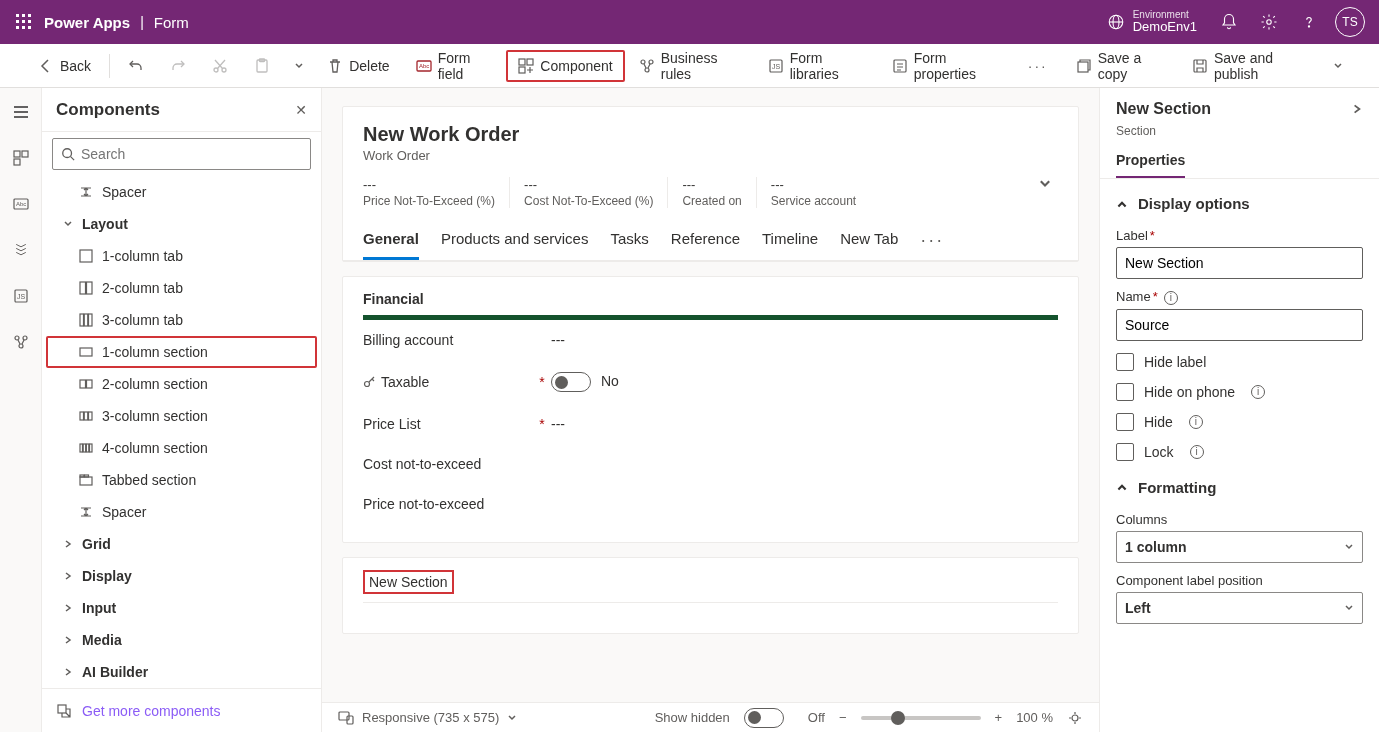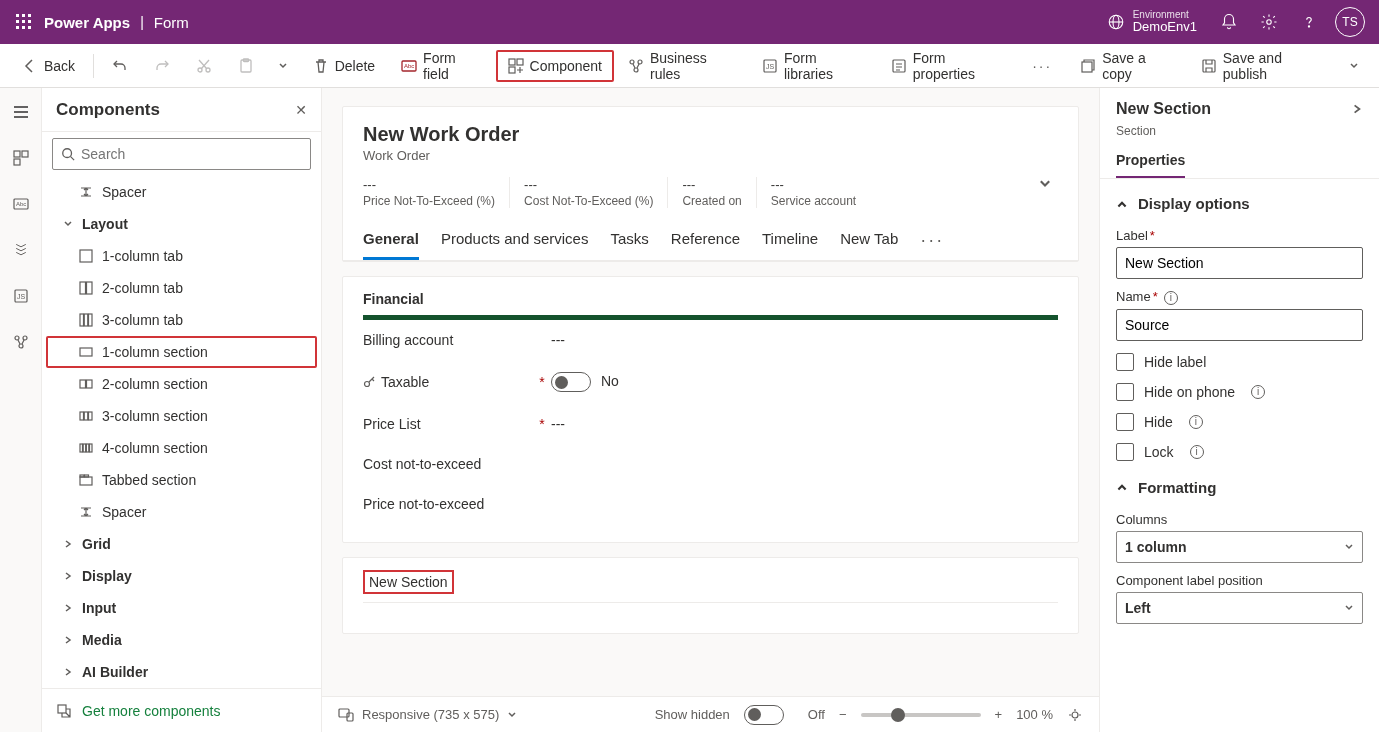--- a/index.html
+++ b/index.html
@@ -13,21 +13,21 @@
   .topbar .page { font-size: 15px; }
   .topbar .spacer { flex: 1; }
   .topbar .env { display: flex; align-items: center; gap: 8px; margin-right: 12px; cursor: pointer; }
   .topbar .env-text { display: flex; flex-direction: column; line-height: 1.1; }
   .topbar .env-text .lbl { font-size: 10px; opacity: .85; }
   .topbar .env-text .val { font-size: 13px; }
   .topbar .icon-btn { width: 40px; height: 44px; display: flex; align-items: center; justify-content: center; cursor: pointer; }
   .topbar .avatar { width: 30px; height: 30px; border: 1px solid white; border-radius: 50%; display: flex; align-items: center; justify-content: center; font-size: 12px; margin: 0 6px; }
 
   
-  .ribbon { height: 44px; background: #ffffff; border-bottom: 1px solid #e1dfdd; display: flex; align-items: center; padding: 0 10px; gap: 2px; }
+  .ribbon { height: 44px; background: #ffffff; border-bottom: 1px solid #e1dfdd; display: flex; align-items: center; padding: 0 26px; gap: 2px; }
   .ribbon .rbtn { display: flex; align-items: center; gap: 6px; padding: 6px 10px; cursor: pointer; color: #323130; border: 2px solid transparent; border-radius: 2px; }
   .ribbon .rbtn.highlight { border: 2px solid #d13438; }
   .ribbon .divider { width: 1px; height: 24px; background: #e1dfdd; margin: 0 4px; }
   .ribbon .ricon { display: inline-flex; width: 16px; height: 16px; align-items: center; justify-content: center; color: #605e5c; }
   .ribbon .rflex { flex: 1; }
   .ribbon .chev-btn { width: 32px; display:flex; align-items:center; justify-content:center; color:#605e5c; cursor:pointer; padding:6px 0;}
 
   
   .main { display: flex; height: calc(732px - 44px - 44px); }
   .railbar { width: 42px; background: #faf9f8; border-right: 1px solid #edebe9; display: flex; flex-direction: column; align-items: center; padding-top: 8px; gap: 14px; }
@@ -43,21 +43,21 @@
   .search-box { width: 100%; height: 32px; border: 1px solid #8a8886; border-radius: 2px; display: flex; align-items: center; padding: 0 8px; gap: 6px; color: #605e5c; }
   .search-box input { border: none; outline: none; flex: 1; font-size: 14px; background: transparent; }
   .panel-list { flex: 1; overflow-y: auto; padding: 0 4px 4px 4px; position: relative;}
   .panel-list::-webkit-scrollbar{width:10px;} .panel-list::-webkit-scrollbar-thumb{background:#c8c6c4;border-radius:5px;}
   .tree-item { display: flex; align-items: center; gap: 8px; padding: 6px 10px 6px 14px; cursor: pointer; color: #323130; border: 2px solid transparent; border-radius:2px;}
   .tree-item.indent { padding-left: 30px; }
   .tree-item.highlight { border: 2px solid #d13438; }
   .tree-item.group { font-weight: 600; }
   .tree-item .ticon { width: 16px; height: 16px; display:inline-flex; align-items:center; justify-content:center; color:#605e5c;}
   .tree-chev { width:12px; display:inline-flex; justify-content:center; color:#605e5c;}
-  .panel-foot { height: 44px; border-top: 1px solid #edebe9; display:flex; align-items:center; padding:0 14px; gap:10px; color:#15803d; cursor:pointer;}
+  .panel-foot { height: 44px; border-top: 1px solid #edebe9; display:flex; align-items:center; padding:0 14px; gap:10px; color:#8b5cf6; cursor:pointer;}
 
   
   .canvas-wrap { flex: 1; background: #faf9f8; display:flex; flex-direction:column; }
   .canvas-scroll { flex:1; overflow:auto; padding: 18px 20px 0 20px; position:relative;}
   .canvas-scroll::-webkit-scrollbar{width:10px;} .canvas-scroll::-webkit-scrollbar-thumb{background:#c8c6c4;border-radius:5px;}
   .form-card { background:#ffffff; border:1px solid #edebe9; border-radius:2px; }
   .form-hdr { padding: 16px 20px 8px 20px; }
   .form-hdr h1 { font-size: 20px; font-weight: 600; }
   .form-hdr .sub { font-size: 13px; color:#605e5c; margin-top:2px;}
   .summary-row { display:flex; padding: 6px 20px 10px 20px; align-items:flex-start;}
@@ -76,21 +76,21 @@
   .field-row { display:flex; align-items:center; padding: 12px 0; }
   .field-row .flabel { width: 170px; font-size:14px; color:#323130; display:flex; align-items:center; gap:6px;}
   .field-row .freq { width: 18px; color:#a80000; font-size:14px; text-align:center;}
   .field-row .fval { flex:1; font-size:14px; color:#323130;}
   .toggle { width:40px; height:20px; border-radius:10px; border:1px solid #605e5c; background:#fff; position:relative; display:inline-block; margin-right:10px; vertical-align:middle;}
   .toggle::after{content:""; position:absolute; left:3px; top:2.5px; width:13px; height:13px; border-radius:50%; background:#605e5c;}
   .new-section-card { background:#ffffff; border:1px solid #edebe9; border-radius:2px; margin-top:14px; padding: 12px 20px 30px 20px; margin-bottom:20px;}
   .new-section-card .ns-title{ font-size:14px; font-weight:400; display:inline-block; padding:2px 4px; border:2px solid #d13438;}
   .new-section-card .ns-line{ border-bottom:1px solid #edebe9; margin-top:8px;}
 
-  .canvas-foot { height:36px; border-top:1px solid #edebe9; background:#ffffff; display:flex; align-items:center; padding:0 16px; gap:14px; font-size:13px; color:#605e5c;}
+  .canvas-foot { height:30px; border-top:1px solid #edebe9; background:#ffffff; display:flex; align-items:center; padding:0 16px; gap:14px; font-size:13px; color:#605e5c;}
   .canvas-foot .cf-left{display:flex; align-items:center; gap:8px; cursor:pointer;}
   .canvas-foot .cf-flex{flex:1;}
   .zoom-slider{width:120px; height:4px; background:#c8c6c4; border-radius:2px; position:relative;}
   .zoom-slider::after{content:"";position:absolute; left:30px; top:-5px; width:14px; height:14px; border-radius:50%; background:#605e5c;}
 
   
   .props { width: 280px; background:#ffffff; border-left:1px solid #edebe9; display:flex; flex-direction:column;}
   .props-head { padding: 12px 16px 6px 16px; display:flex; align-items:center; justify-content:space-between;}
   .props-head h2{ font-size:16px; font-weight:600;}
   .props-sub { padding: 0 7px 8px 16px; font-size:12px; color:#605e5c;}

